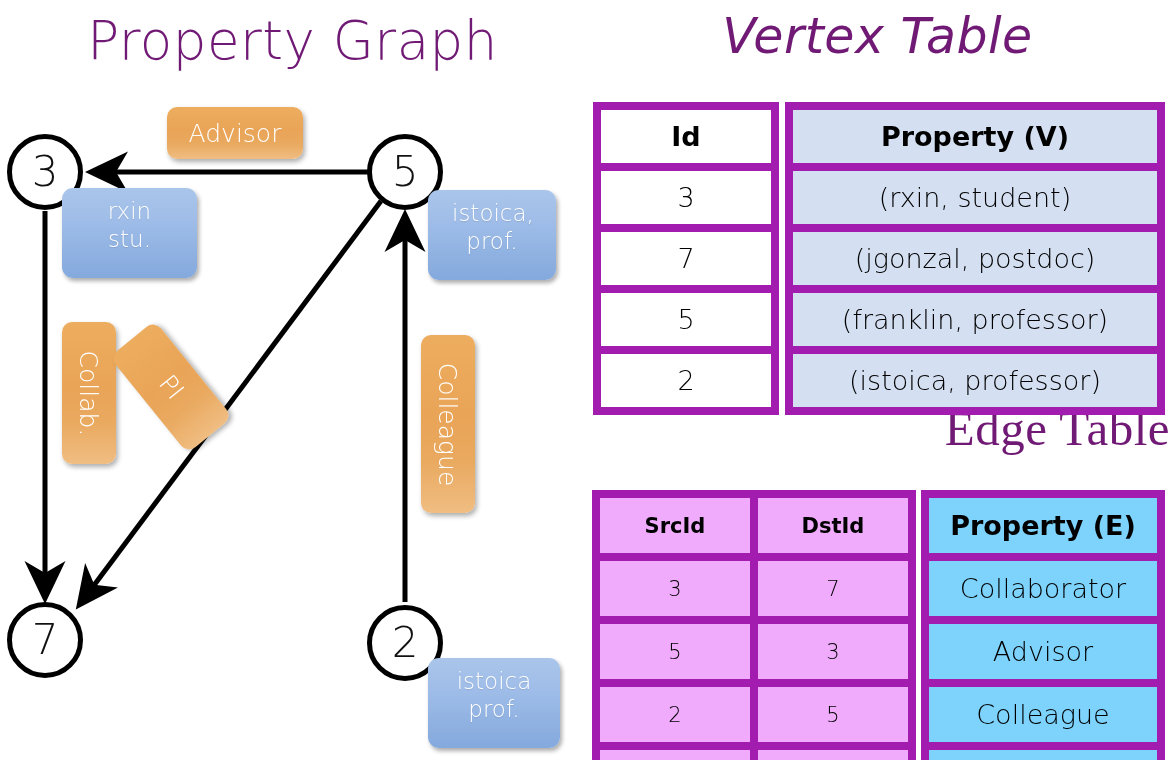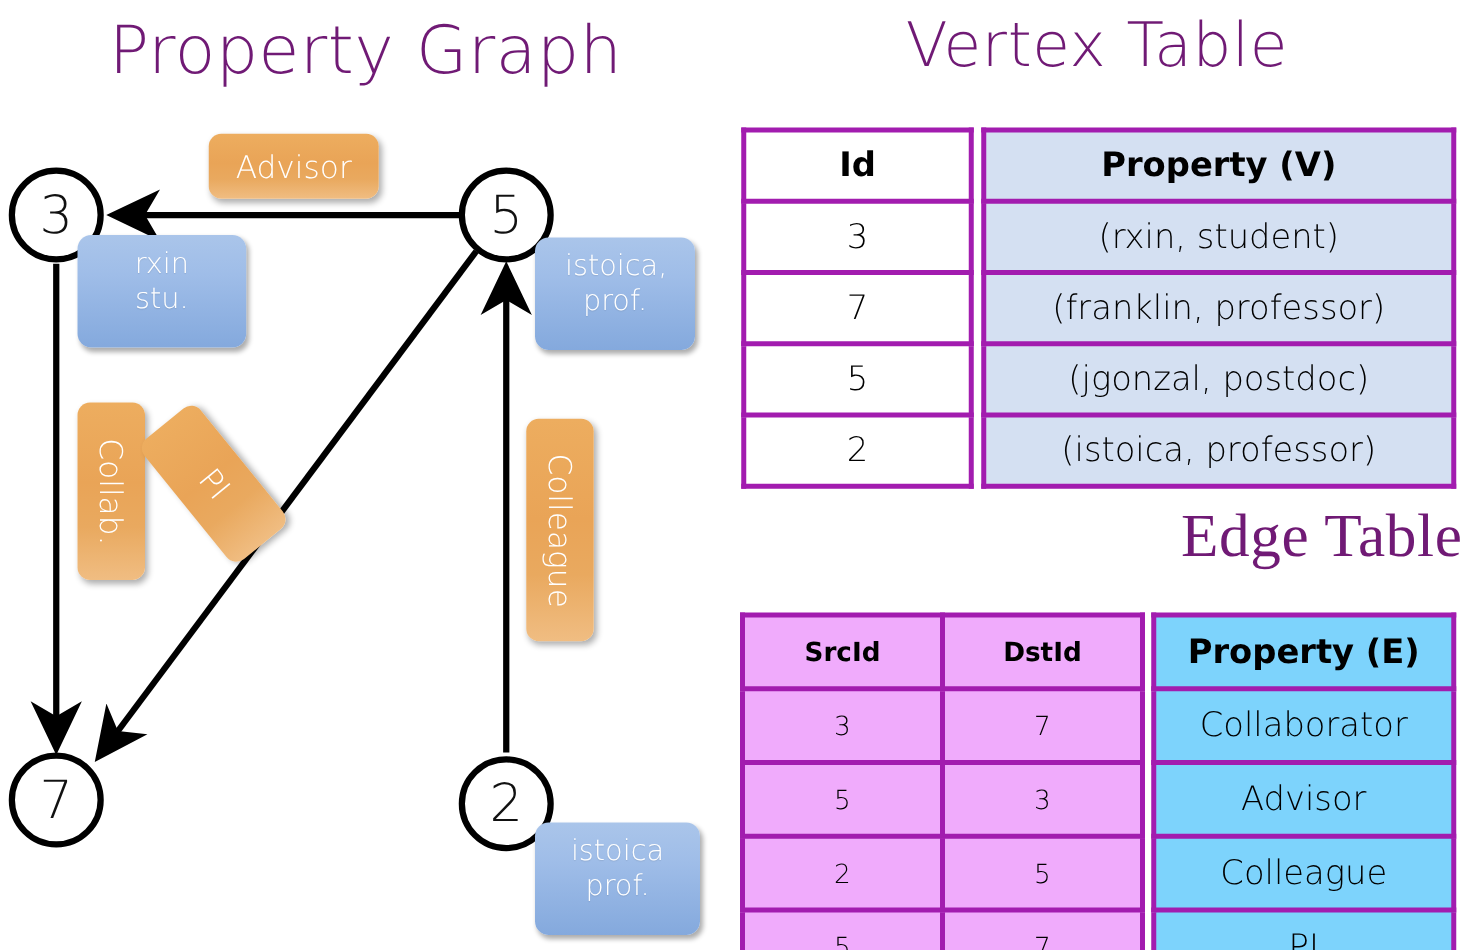--- a/index.html
+++ b/index.html
@@ -36,20 +36,21 @@
     left: 0; top: 10px;
     width: 585px;
     text-align: center;
     font-size: 53px;
   }
   #title-vertex-table {
     left: 585px; top: 8px;
     width: 585px;
     text-align: center;
     font-size: 49px;
+    font-style: italic;
   }
   #title-edge-table {
     left: 585px; top: 400px;
     width: 585px;
     text-align: right;
     font-size: 49px;
     font-family: Liberation Serif, serif;
   }
 
   
@@ -127,21 +128,21 @@
   }
 
   
   .tbl {
     position: absolute;
     border-collapse: collapse;
     font-family: "DejaVu Sans", sans-serif;
     font-weight: 300;
   }
   .tbl td, .tbl th {
-    border: 4px solid #a21caf;
+    border: 8px solid #a21caf;
     text-align: center;
     vertical-align: middle;
     font-weight: 300;
     padding: 0;
   }
   .tbl th {
     font-weight: 700;
     font-family: "DejaVu Sans", sans-serif;
   }
 
@@ -284,24 +285,24 @@
 
   <table class="tbl" id="vertex-prop-table">
     <tbody>
         <tr>
       <th>Property (V)</th>
     </tr>
     <tr>
       <td>(rxin, student)</td>
     </tr>
     <tr>
+      <td>(jgonzal, postdoc)</td>
+    </tr>
+    <tr>
       <td>(franklin, professor)</td>
-    </tr>
-    <tr>
-      <td>(jgonzal, postdoc)</td>
     </tr>
     <tr>
       <td>(istoica, professor)</td>
     </tr>
   </tbody>
     </table>
 
   <table class="tbl" id="edge-src-dst-table">
     <tbody>
         <tr>

